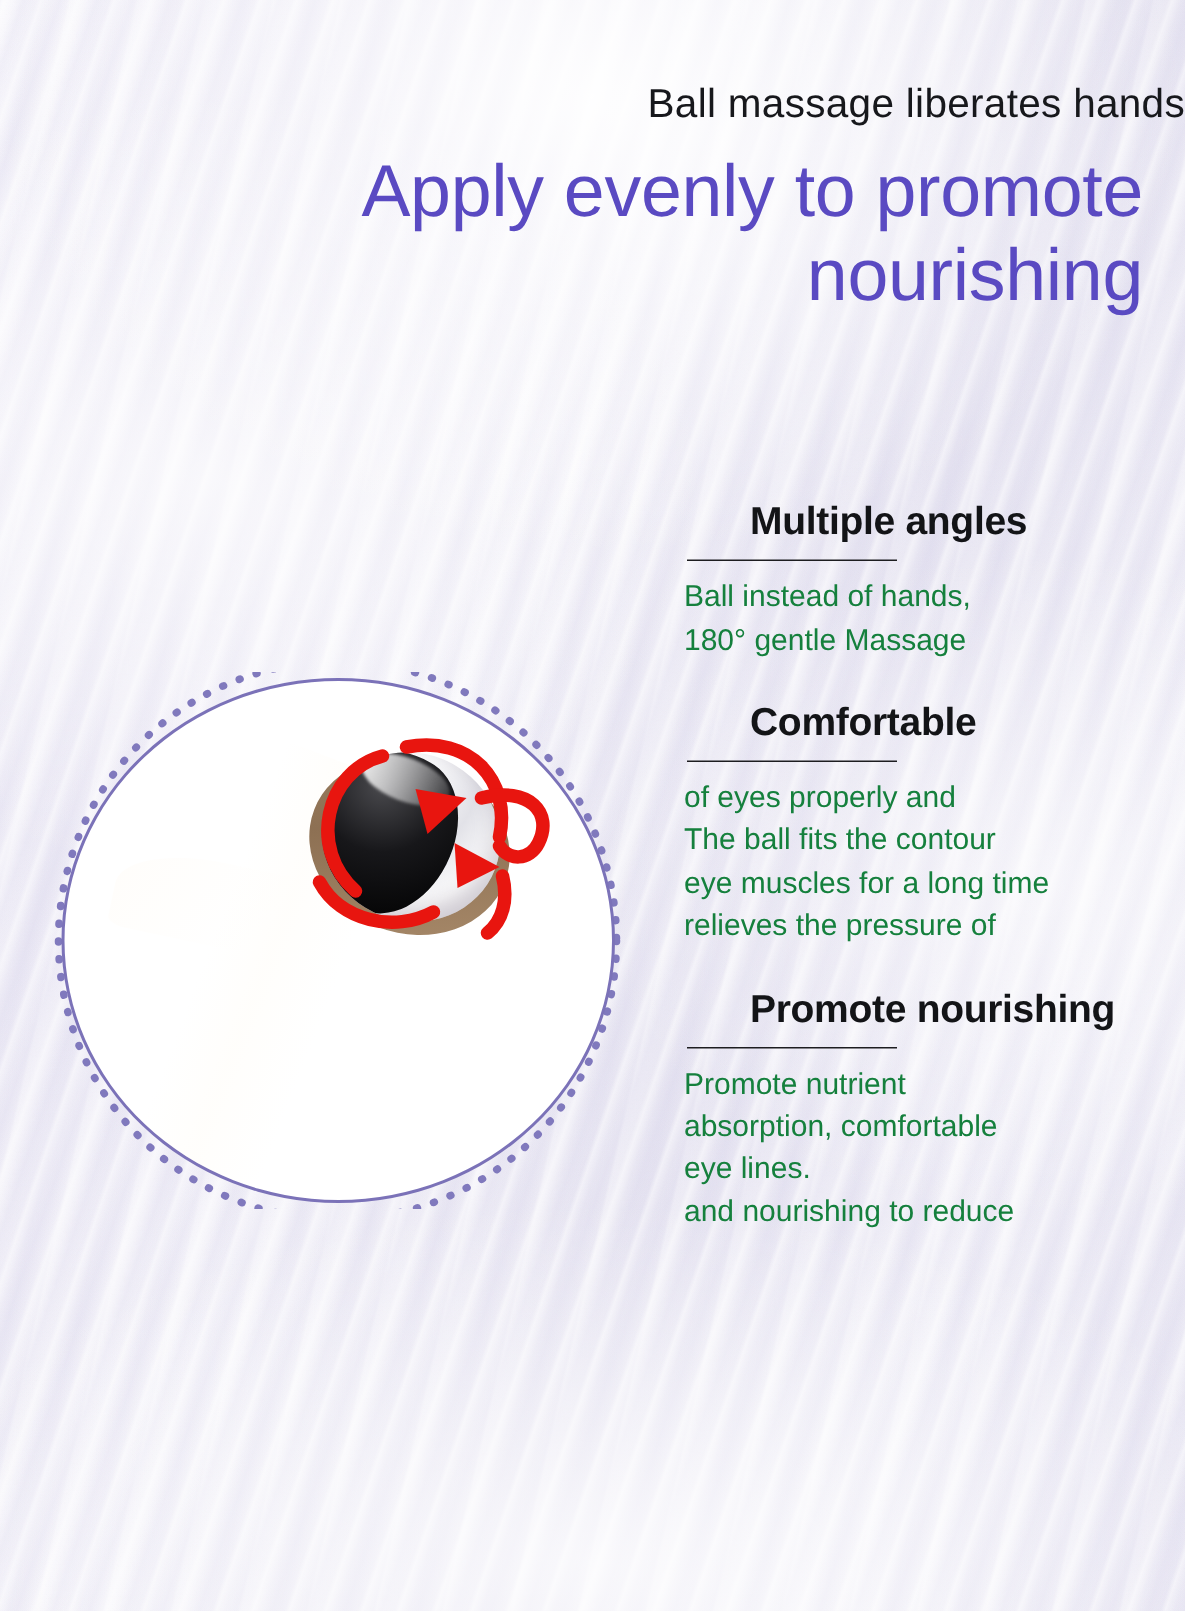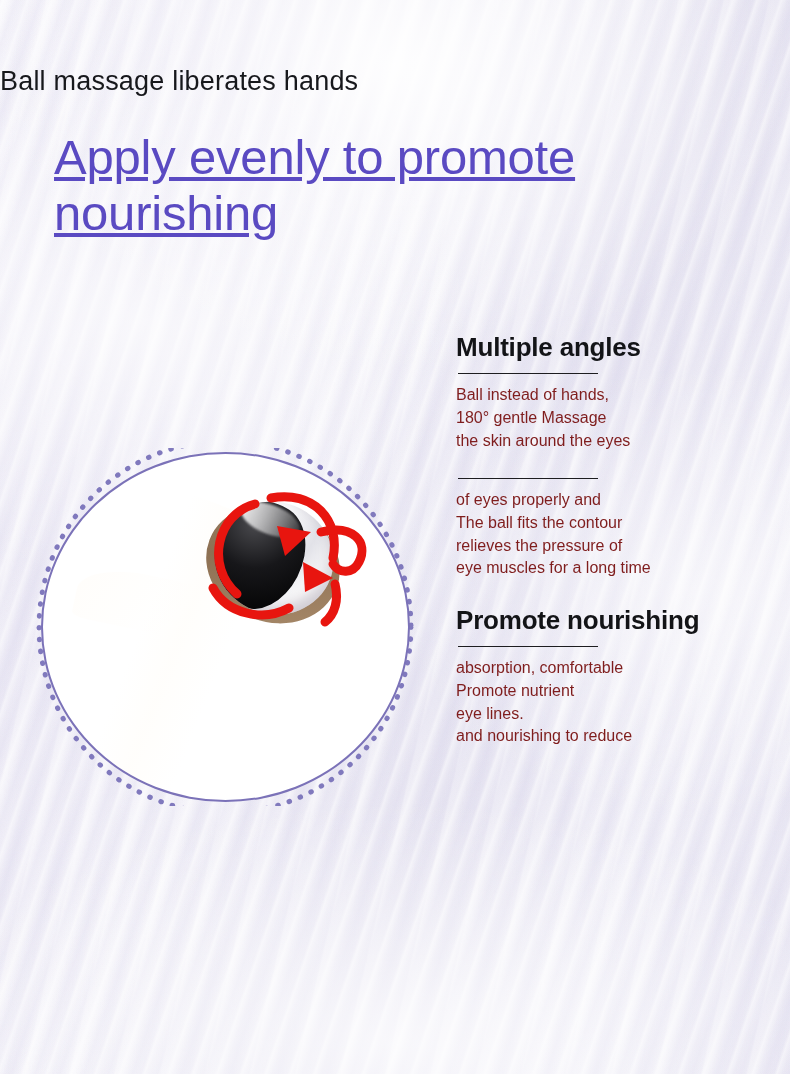--- a/index.html
+++ b/index.html
@@ -41,38 +41,37 @@
   #bg-glow {
     position:absolute; inset:0;
     background:
       radial-gradient(ellipse 70% 40% at 50% 6%, rgba(255,255,255,.92) 0%, rgba(255,255,255,0) 72%),
       radial-gradient(ellipse 60% 35% at 18% 30%, rgba(255,255,255,.70) 0%, rgba(255,255,255,0) 70%),
       radial-gradient(ellipse 55% 30% at 88% 55%, rgba(255,255,255,.55) 0%, rgba(255,255,255,0) 70%),
       radial-gradient(ellipse 80% 30% at 50% 97%, rgba(255,255,255,.75) 0%, rgba(255,255,255,0) 75%);
   }
 
   
-  #header { position:absolute; top:12px; left:0; right:0; text-align:left; }
+  #header { position:absolute; top:0; left:0; right:0; text-align:right; }
 
   #subtitle {
     margin-top:55px;
     font-size:27px;
     color:#17181c;
     letter-spacing:.2px;
     line-height:1.1;
   }
 
   #headline {
-    margin-top:33px;
+    margin-top:16px;
     font-size:49px;
     line-height:1.14;
     color:#5a4ac2;
     letter-spacing:-0.2px;
-    padding:0 54px;
-    text-decoration:underline;
+    padding:0 28px;
   }
   #headline .hl-line { display:block; }
 
   
   #product-circle-wrap {
     position:absolute;
     left:26px; top:448px;
     width:388px; height:358px;
   }
   #dotted-ring { position:absolute; inset:0; }
@@ -171,30 +170,31 @@
     left:456px; top:333px;
     width:320px;
   }
   .feature { margin-bottom:26px; }
   .feature-title {
     font-size:26px;
     font-weight:bold;
     color:#131417;
     letter-spacing:-0.2px;
     line-height:1.12;
+    margin-left:44px;
   }
   .feature-rule {
     width:140px; height:1px;
     background:#1d1d20;
     margin:11px 0 10px 2px;
   }
   .feature-body {
-    font-size:16px;
+    font-size:20px;
     line-height:1.42;
-    color:#7f1d1d;
+    color:#15803d;
   }
   .feature-body .fb-line { display:block; white-space:nowrap; }
 </style>
 </head>
 <body>
 
 <div id="bg-base"></div>
 <div id="bg-streaks"></div>
 <div id="bg-glow"></div>
 
@@ -244,38 +244,38 @@
 </div>
 
 <div id="features">
 
   <div class="feature">
     <div class="feature-title">Multiple angles</div>
     <div class="feature-rule"></div>
     <div class="feature-body">
       <span class="fb-line">Ball instead of hands,</span>
       <span class="fb-line">180° gentle Massage</span>
-      <span class="fb-line">the skin around the eyes</span>
     </div>
   </div>
 
   <div class="feature">
+    <div class="feature-title">Comfortable</div>
     <div class="feature-rule"></div>
     <div class="feature-body">
       <span class="fb-line">of eyes properly and</span>
       <span class="fb-line">The ball fits the contour</span>
+      <span class="fb-line">eye muscles for a long time</span>
       <span class="fb-line">relieves the pressure of</span>
-      <span class="fb-line">eye muscles for a long time</span>
     </div>
   </div>
 
   <div class="feature">
     <div class="feature-title">Promote nourishing</div>
     <div class="feature-rule"></div>
     <div class="feature-body">
+      <span class="fb-line">Promote nutrient</span>
       <span class="fb-line">absorption, comfortable</span>
-      <span class="fb-line">Promote nutrient</span>
       <span class="fb-line">eye lines.</span>
       <span class="fb-line">and nourishing to reduce</span>
     </div>
   </div>
 
 </div>
 
 </body></html>

